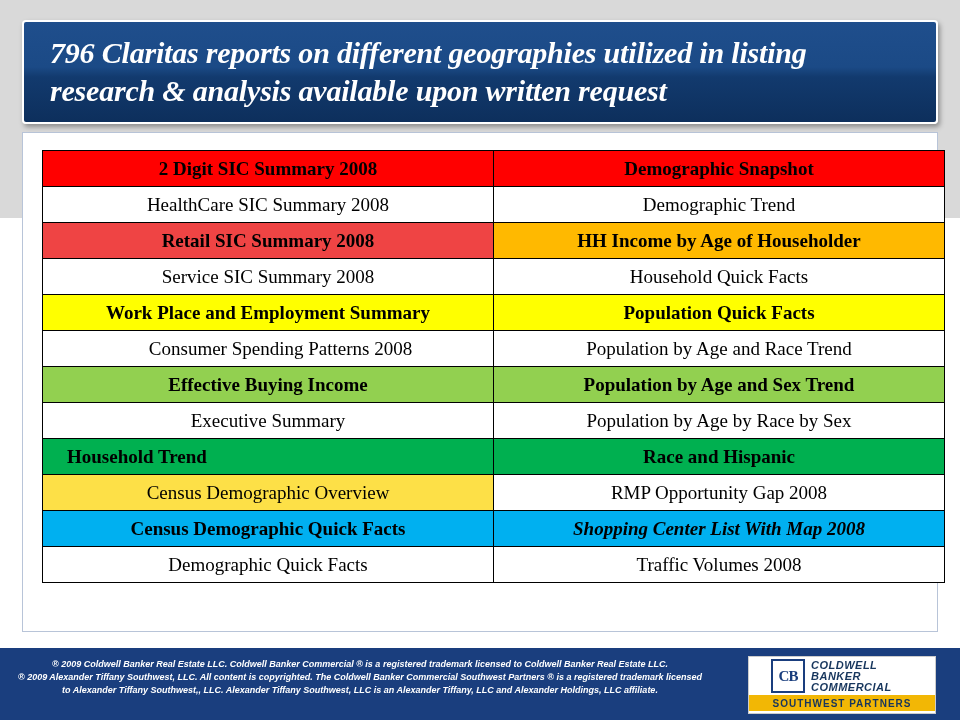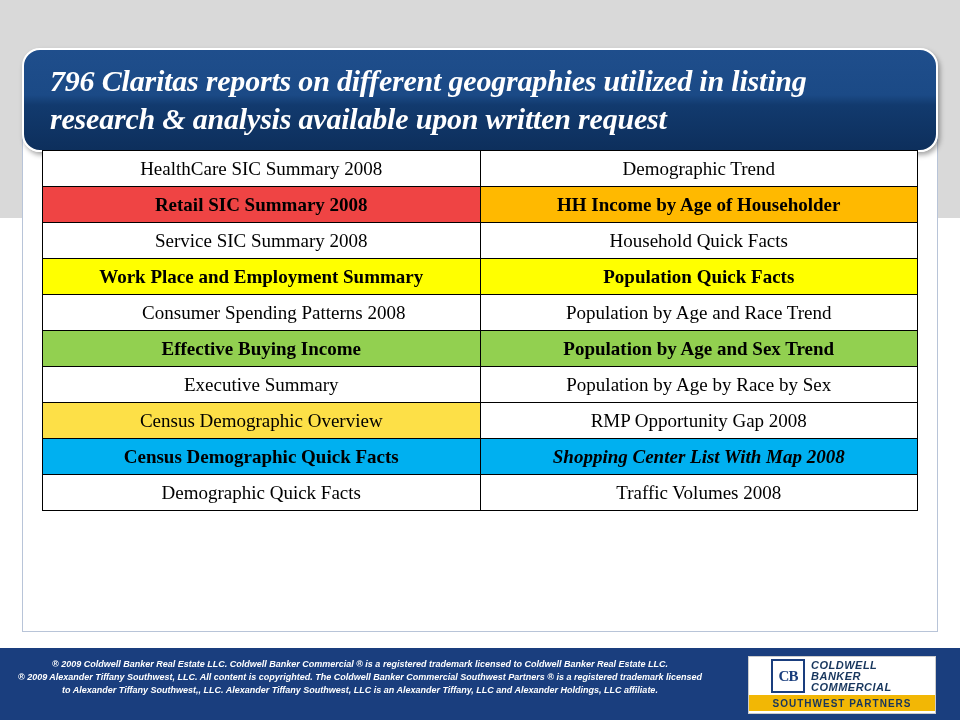--- a/index.html
+++ b/index.html
@@ -41,25 +41,24 @@
   }
   
   .title-bar {
     position: absolute;
     left: 22px;
     top: 20px;
     width: 916px;
     height: 104px;
     background: linear-gradient(to bottom, #1f4e8c 0%, #1b4a86 45%, #123a6e 55%, #0d2f5c 100%);
     border: 2px solid #ffffff;
-    border-radius: 18px;
+    border-radius: 4px;
     box-shadow: 2px 3px 5px rgba(0,0,0,0.35);
     box-sizing: border-box;
     padding: 12px 24px 0 26px;
-    margin-top: 28px;
   }
   .title-text {
     color: #ffffff;
     font-family: "Liberation Serif", serif;
     font-size: 30px;
     font-weight: bold;
     font-style: italic;
     line-height: 38px;
     letter-spacing: -0.2px;
   }
@@ -173,20 +172,24 @@
   <div class="white-panel"></div>
 
   <div class="title-bar">
     <div class="title-text">796 Claritas reports on different geographies utilized in listing research &amp; analysis available upon written request</div>
   </div>
 
   <div class="table-wrap">
     <table class="report-table">
       <tbody>
         <tr>
+          <td class="bold-cell" style="background:#FF0000;width:438px;">2 Digit SIC Summary 2008</td>
+          <td class="bold-cell" style="background:#FF0000;width:438px;">Demographic Snapshot</td>
+        </tr>
+        <tr>
           <td style="background:#FFFFFF;">HealthCare SIC Summary 2008</td>
           <td style="background:#FFFFFF;">Demographic Trend</td>
         </tr>
         <tr>
           <td class="bold-cell" style="background:#ef4444;">Retail SIC Summary 2008</td>
           <td class="bold-cell" style="background:#FFB900;">HH Income by Age of Householder</td>
         </tr>
         <tr>
           <td style="background:#FFFFFF;">Service SIC Summary 2008</td>
           <td style="background:#FFFFFF;">Household Quick Facts</td>
@@ -199,20 +202,24 @@
           <td style="background:#FFFFFF;padding-left:31px;">Consumer Spending Patterns 2008</td>
           <td style="background:#FFFFFF;">Population by Age and Race Trend</td>
         </tr>
         <tr>
           <td class="bold-cell" style="background:#92D050;">Effective Buying Income</td>
           <td class="bold-cell" style="background:#92D050;">Population by Age and Sex Trend</td>
         </tr>
         <tr>
           <td style="background:#FFFFFF;">Executive Summary</td>
           <td style="background:#FFFFFF;">Population by Age by Race by Sex</td>
+        </tr>
+        <tr>
+          <td class="bold-cell" style="background:#00B050;text-align:left;padding-left:24px;">Household Trend</td>
+          <td class="bold-cell" style="background:#00B050;">Race and Hispanic</td>
         </tr>
         <tr>
           <td style="background:#fde047;">Census Demographic Overview</td>
           <td style="background:#FFFFFF;">RMP Opportunity Gap 2008</td>
         </tr>
         <tr>
           <td class="bold-cell" style="background:#00B0F0;">Census Demographic Quick Facts</td>
           <td class="bold-cell" style="background:#00B0F0;font-style:italic;">Shopping Center List With Map 2008</td>
         </tr>
         <tr>

